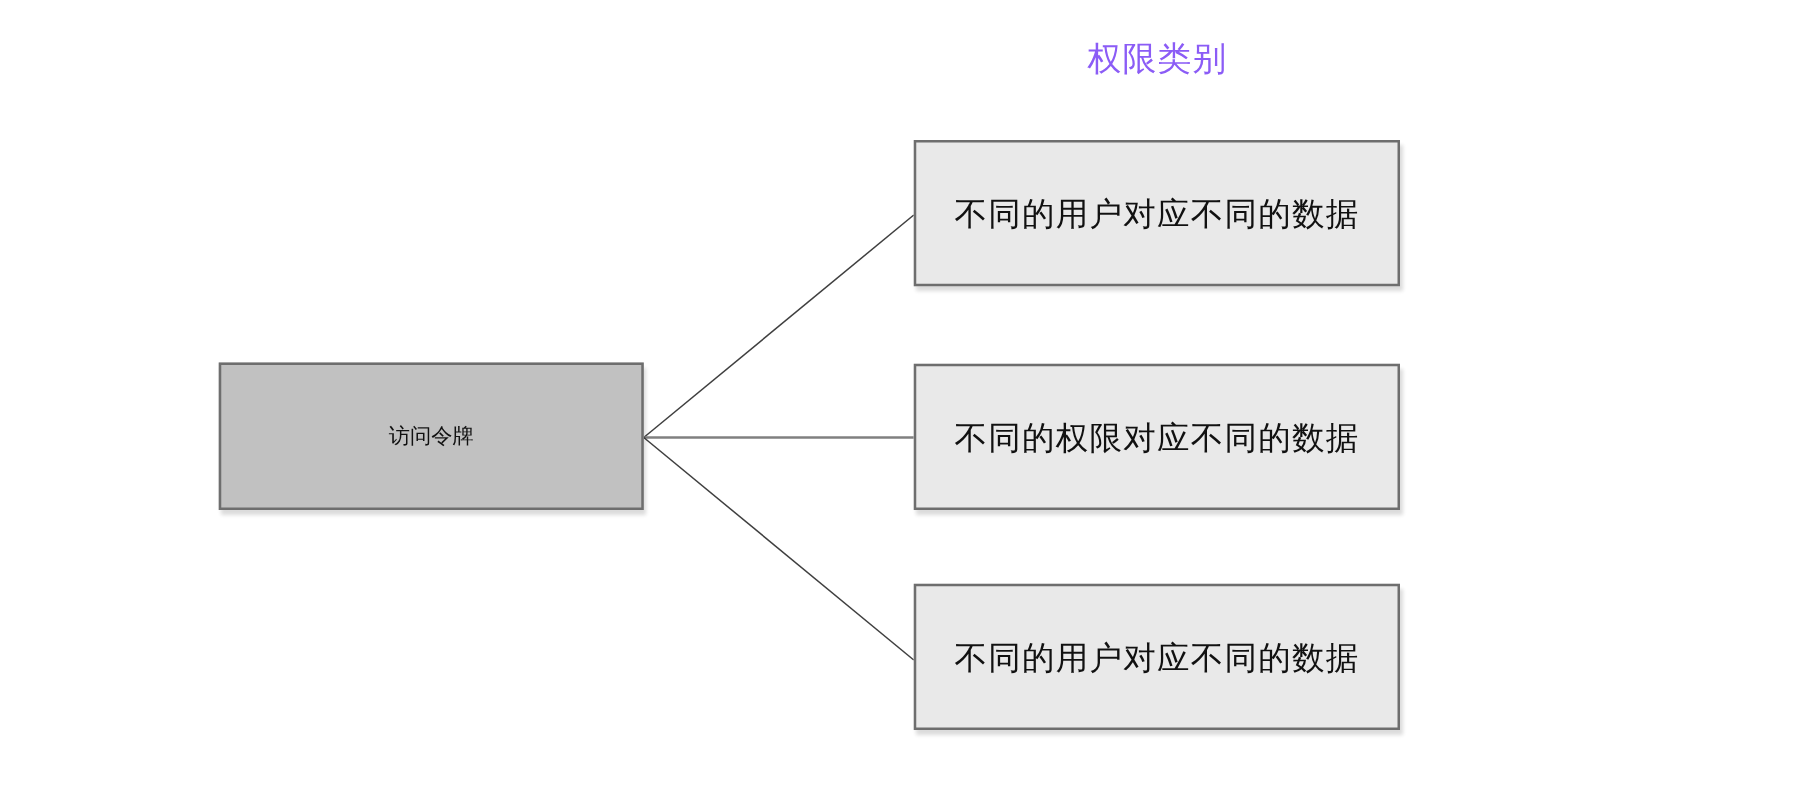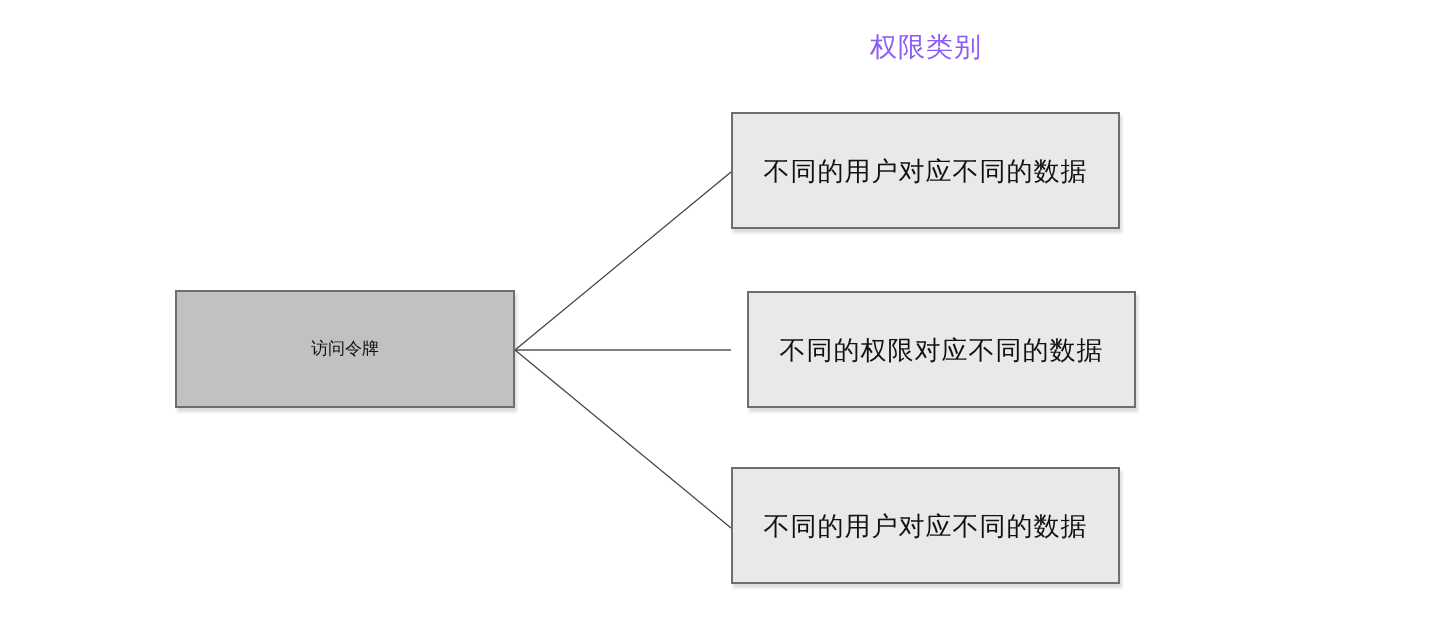--- a/index.html
+++ b/index.html
@@ -58,21 +58,21 @@
   .node-branch {
     left: 731px;
     width: 389px;
     height: 117px;
     background: #e9e9e9;
     font-size: 26px;
     line-height: 32px;
     letter-spacing: 1px;
   }
   .node-branch-1 { top: 112px; }
-  .node-branch-2 { top: 291px; margin-left: 16px; }
+  .node-branch-2 { top: 291px; }
   .node-branch-3 { top: 467px; }
   .node-label,
   .node-sublabel {
     display: block;
     white-space: nowrap;
   }
 </style>
 </head>
 <body>
 

